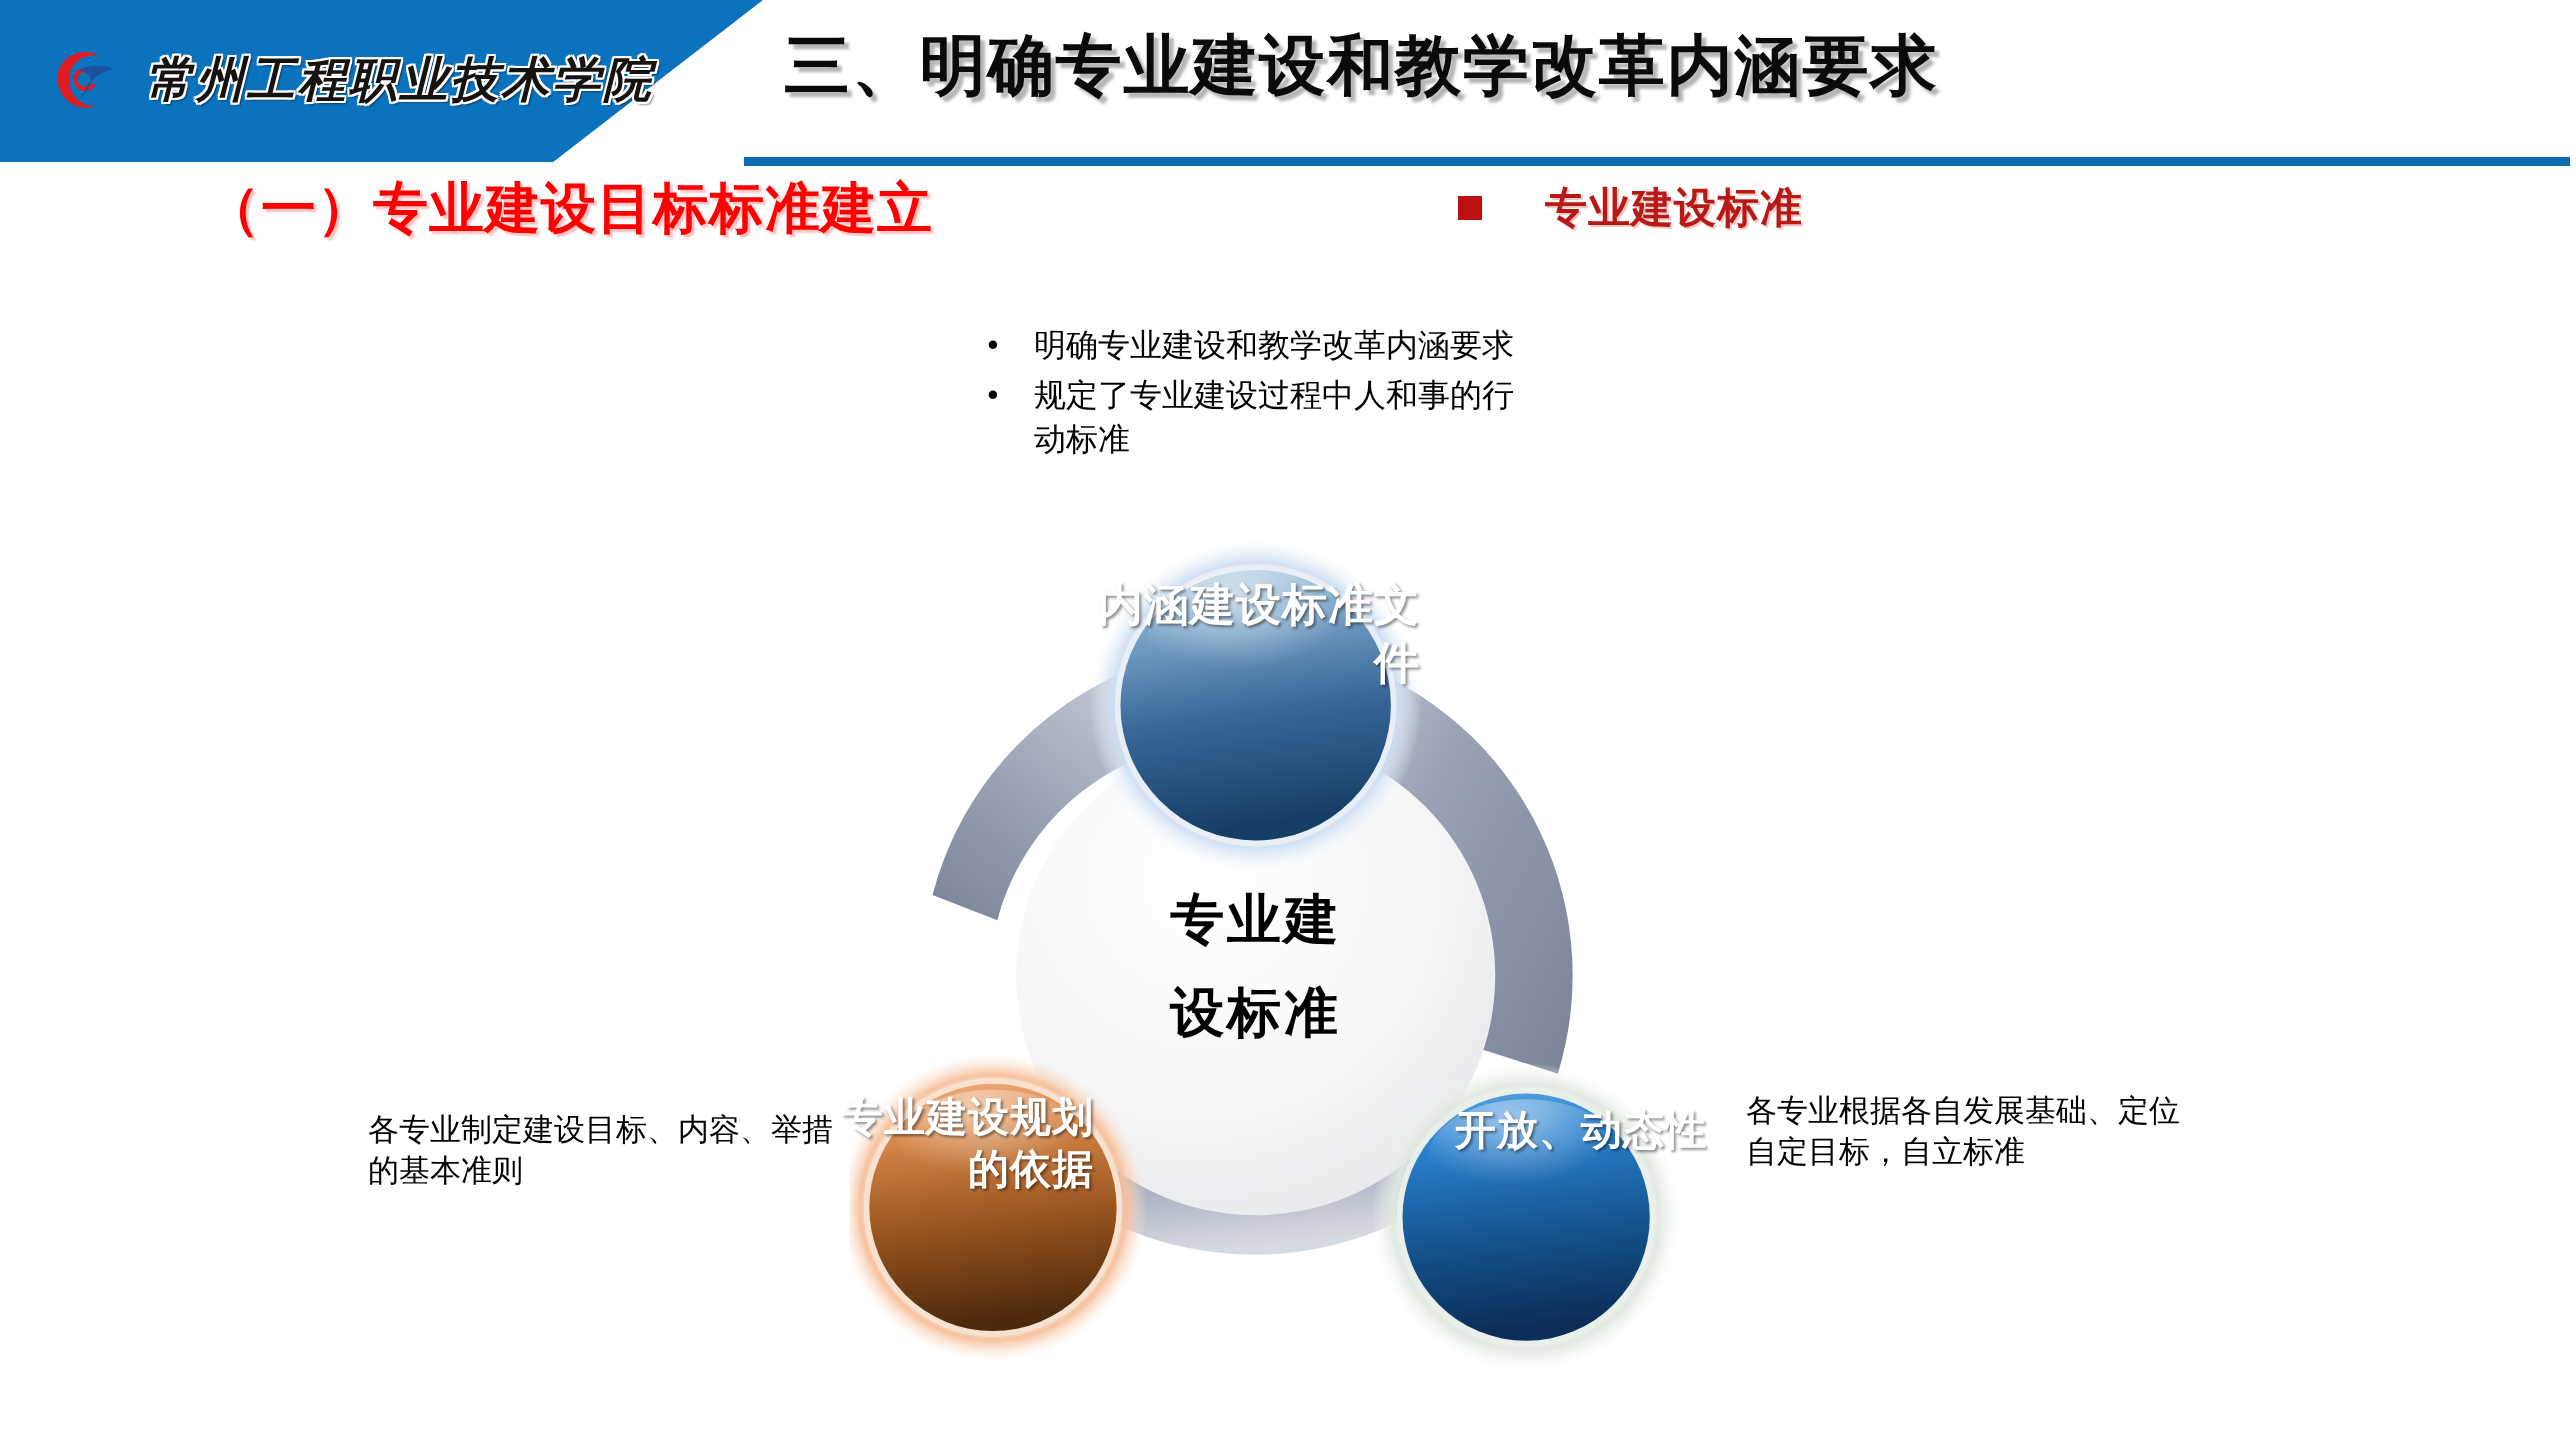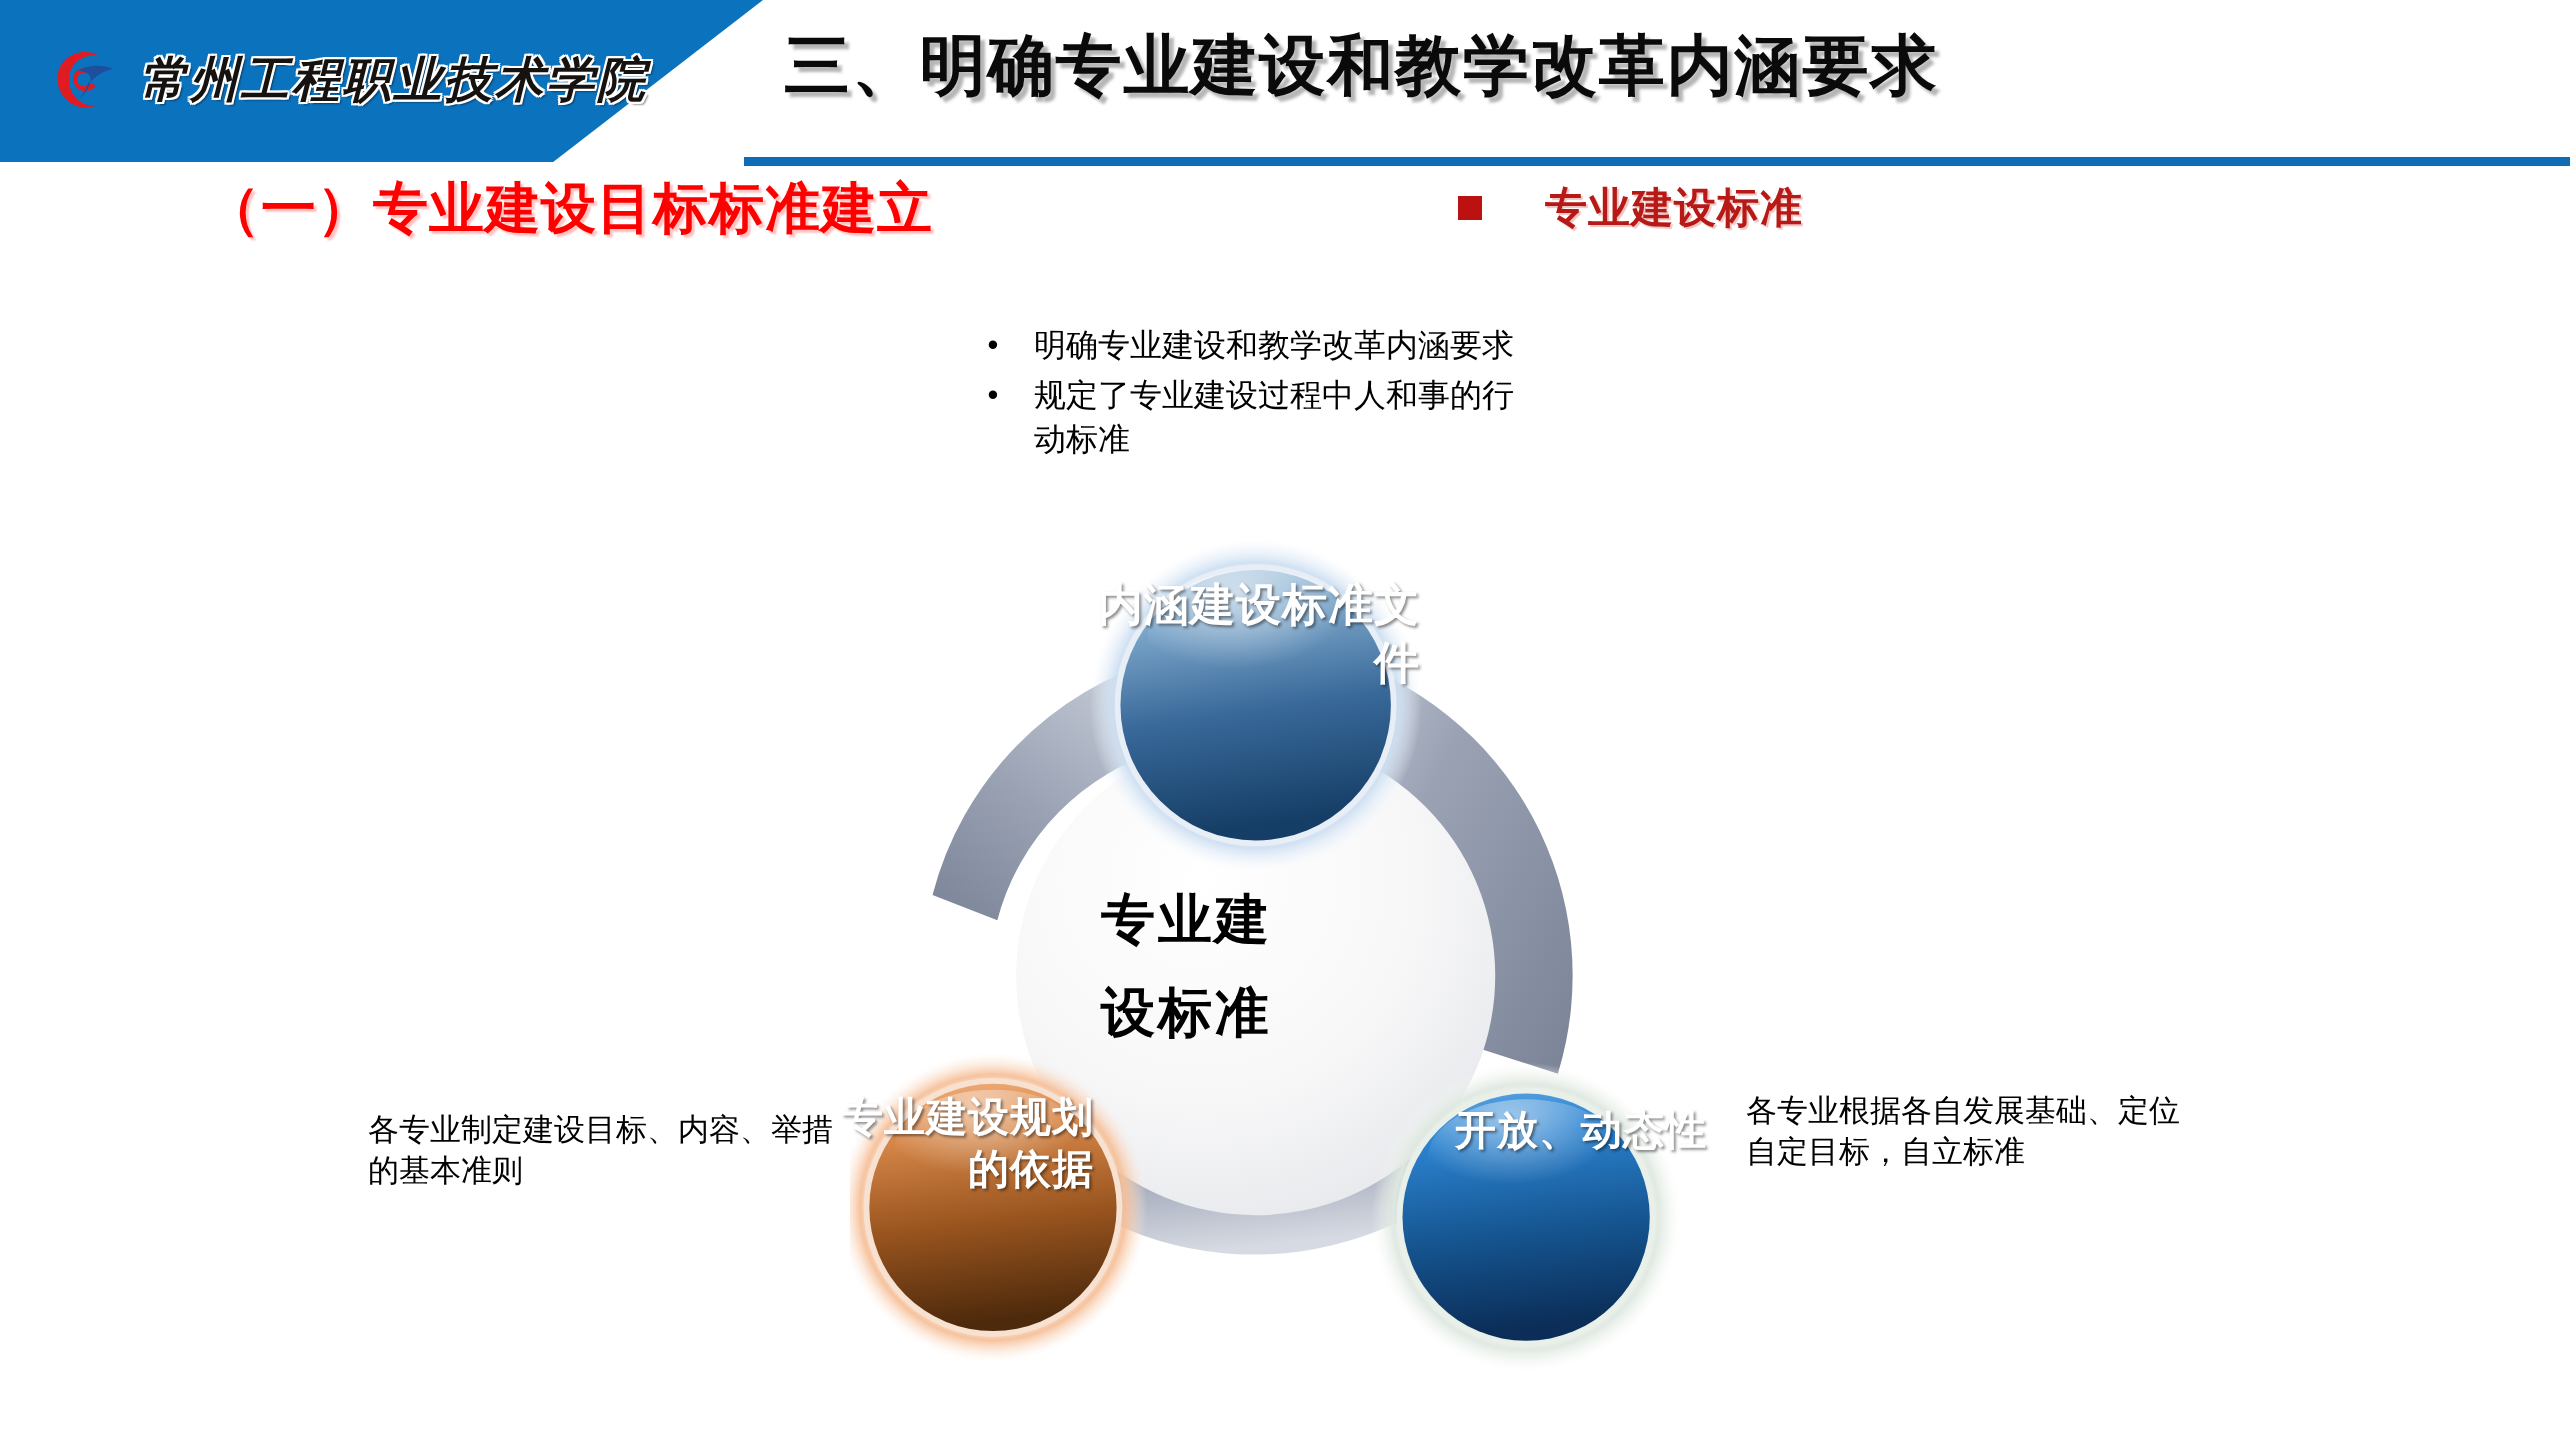--- a/index.html
+++ b/index.html
@@ -30,21 +30,21 @@
     z-index: 2;
   }
   .logo-wrap {
     position: absolute;
     left: 46px;
     top: 37px;
     width: 618px;
     height: 85px;
     display: flex;
     align-items: center;
-    gap: 18px;
+    gap: 24px;
     z-index: 3;
   }
   .logo-mark {
     position: relative;
     width: 75px;
     height: 75px;
     flex: 0 0 auto;
   }
   .logo-mark svg { display: block; }
   .logo-text {
@@ -209,21 +209,21 @@
     top: 1103px;
     width: 270px;
     font-size: 41px;
     line-height: 54px;
   }
   .center-label {
     position: absolute;
     left: 1101px;
     top: 873px;
     width: 309px;
-    text-align: left;
+    text-align: center;
     font-size: 54px;
     line-height: 93px;
     font-weight: bold;
     color: #000000;
     letter-spacing: 2.9px;
     pointer-events: none;
   }
 </style>
 </head>
 <body>

